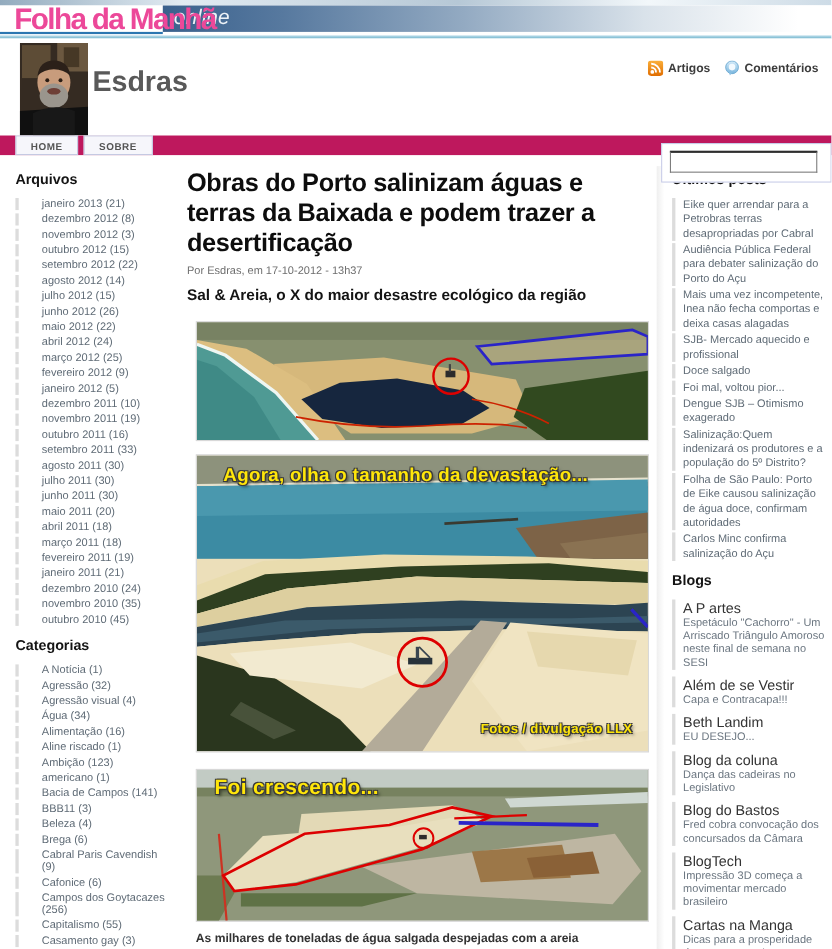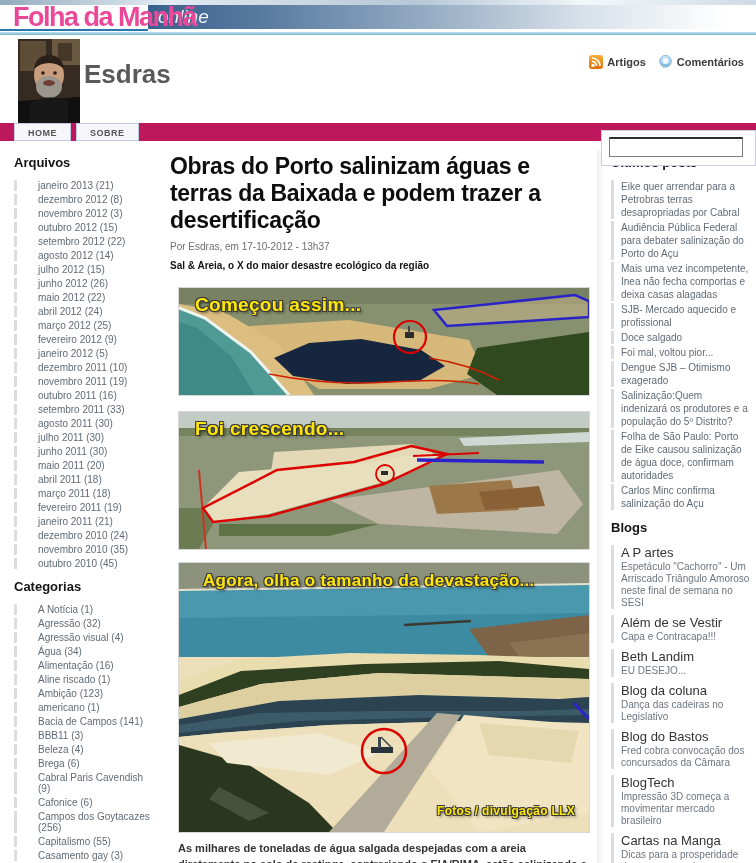--- a/index.html
+++ b/index.html
@@ -50,21 +50,21 @@
     font-size: 10px; line-height: 11px; color: #5f6b76; cursor: pointer; }
   .ritem { border-left: 3px solid #dcdcdc; padding-left: 7px; margin-bottom: 2px;
     font-size: 10px; line-height: 13px; color: #5f6b76; cursor: pointer; }
   .blog-entry { border-left: 3px solid #dcdcdc; padding-left: 7px; margin-bottom: 6px; }
   .blog-name { font-size: 13px; line-height: 15px; color: #333; margin-bottom: 1px; cursor: pointer; }
   .blog-desc { font-size: 10px; line-height: 12px; color: #6b7680; cursor: pointer; }
   
   .post-title { font-size: 23px; line-height: 27px; font-weight: bold; color: #0d0d0d;
     letter-spacing: -.3px; margin-top: 2px; cursor: pointer; }
   .post-meta { font-size: 10px; color: #6e6e6e; margin: 7px 0 0; }
-  .post-sub { font-size: 10px; font-weight: bold; color: #141414; margin: 8px 0 16px; }
+  .post-sub { font-size: 14px; font-weight: bold; color: #141414; margin: 8px 0 16px; }
   .photo { position: relative; width: 412px; margin-left: 8px; border: 1px solid #d8d8d8;
     background: #eee; cursor: pointer; }
   .photo svg { display: block; }
   .photo1 { margin-top: 9px; }
   .photo2 { margin-top: 15px; }
   .photo3 { margin-top: 12px; }
   .caption { position: absolute; left: 16px; top: 6px;
     color: #ffe60a; font-weight: bold; font-size: 19px; letter-spacing: .3px;
     text-shadow: -1px -1px 0 #3a3a3a, 1px -1px 0 #3a3a3a, -1px 1px 0 #3a3a3a,
                  1px 1px 0 #3a3a3a, 2px 2px 3px rgba(0,0,0,.55); }
@@ -221,44 +221,20 @@
         <polygon points="95,70 130,55 182,51 242,62 266,78 240,93 168,96 114,88" fill="#16263e"></polygon>
         <polygon points="298,60 410,44 410,107 318,107 288,86" fill="#31491f"></polygon>
         <polygon points="255,22 396,7 410,13 410,29 268,38" fill="#c4b488" opacity="0.55"></polygon>
         <polygon points="255,22 396,7 410,13 410,29 268,38" fill="none" stroke="#2a24c8" stroke-width="2.5"></polygon>
         <path d="M90,86 Q150,98 210,94 T300,96" stroke="#cc2200" stroke-width="1.5" fill="none"></path>
         <path d="M250,70 Q290,76 320,92" stroke="#cc2200" stroke-width="1.5" fill="none"></path>
         <circle cx="231" cy="49" r="16" fill="none" stroke="#dd0000" stroke-width="2.2"></circle>
         <rect x="226" y="44" width="9" height="6" fill="#2c2c2c"></rect>
         <rect x="229" y="38" width="2" height="7" fill="#444"></rect>
       </svg>
-      <div class="caption">Começou assim...</div>
-    </div>
-
-    <div class="photo photo2">
-      <svg width="410" height="137" viewBox="0 0 410 137" preserveAspectRatio="none">
-        <rect width="410" height="137" fill="#8f977b"></rect>
-        <rect width="410" height="18" fill="#c2cbc4"></rect>
-        <rect y="16" width="410" height="8" fill="#77825f"></rect>
-        <polygon points="280,26 410,20 410,30 285,34" fill="#cfd8d2"></polygon>
-        <polygon points="60,60 180,50 252,40 262,47 205,70 90,102 32,110 24,96" fill="#e8dfbe"></polygon>
-        <polygon points="95,40 232,32 252,40 180,52 92,60" fill="#e3d9b6"></polygon>
-        <polygon points="150,88 380,58 404,92 378,122 200,112" fill="#beb6a2"></polygon>
-        <polygon points="250,74 332,68 340,98 258,102" fill="#9c7748"></polygon>
-        <polygon points="300,80 360,74 366,94 306,98" fill="#8a6137"></polygon>
-        <polygon points="40,112 200,112 150,124 40,124" fill="#5f7246"></polygon>
-        <polygon points="0,96 24,96 34,112 20,137 0,137" fill="#6d7b52"></polygon>
-        <path d="M20,58 L27,137" stroke="#cc3322" stroke-width="2" fill="none"></path>
-        <polygon points="232,34 268,42 205,72 90,104 34,110 24,96 98,58 175,50" fill="none" stroke="#dd0000" stroke-width="2.4"></polygon>
-        <path d="M234,44 L300,41" stroke="#dd0000" stroke-width="2" fill="none"></path>
-        <path d="M238,48 L365,50" stroke="#2a24c8" stroke-width="3.5" fill="none"></path>
-        <circle cx="206" cy="62" r="9" fill="none" stroke="#dd0000" stroke-width="1.8"></circle>
-        <rect x="202" y="59" width="7" height="4" fill="#2c2c2c"></rect>
-      </svg>
-      <div class="caption">Foi crescendo...</div>
     </div>
 
     <div class="photo photo3">
       <svg width="410" height="269" viewBox="0 0 410 269" preserveAspectRatio="none">
         <rect width="410" height="269" fill="#ecdfba"></rect>
         <rect width="410" height="30" fill="#8d927c"></rect>
         <path d="M0,26 L410,20 L410,24 L0,30 Z" fill="#e6e1cd"></path>
         <rect y="28" width="410" height="66" fill="#3c8ba3"></rect>
         <polygon points="0,28 410,22 410,50 0,55" fill="#4a98ae"></polygon>
         <polygon points="290,66 410,52 410,94 310,94" fill="#7d6347"></polygon>
@@ -279,20 +255,43 @@
         <path d="M395,140 L410,156" stroke="#2a24c8" stroke-width="3" fill="none"></path>
         <circle cx="205" cy="188" r="22" fill="none" stroke="#dd0000" stroke-width="2.5"></circle>
         <rect x="192" y="184" width="22" height="6" fill="#27323a"></rect>
         <rect x="199" y="174" width="3" height="11" fill="#3a4650"></rect>
         <path d="M202,174 L212,184" stroke="#3a4650" stroke-width="1.5" fill="none"></path>
       </svg>
       <div class="caption caption3">Agora, olha o tamanho da devastação...</div>
       <div class="caption caption3 credit">Fotos / divulgação LLX</div>
     </div>
 
+    <div class="photo photo2">
+      <svg width="410" height="137" viewBox="0 0 410 137" preserveAspectRatio="none">
+        <rect width="410" height="137" fill="#8f977b"></rect>
+        <rect width="410" height="18" fill="#c2cbc4"></rect>
+        <rect y="16" width="410" height="8" fill="#77825f"></rect>
+        <polygon points="280,26 410,20 410,30 285,34" fill="#cfd8d2"></polygon>
+        <polygon points="60,60 180,50 252,40 262,47 205,70 90,102 32,110 24,96" fill="#e8dfbe"></polygon>
+        <polygon points="95,40 232,32 252,40 180,52 92,60" fill="#e3d9b6"></polygon>
+        <polygon points="150,88 380,58 404,92 378,122 200,112" fill="#beb6a2"></polygon>
+        <polygon points="250,74 332,68 340,98 258,102" fill="#9c7748"></polygon>
+        <polygon points="300,80 360,74 366,94 306,98" fill="#8a6137"></polygon>
+        <polygon points="40,112 200,112 150,124 40,124" fill="#5f7246"></polygon>
+        <polygon points="0,96 24,96 34,112 20,137 0,137" fill="#6d7b52"></polygon>
+        <path d="M20,58 L27,137" stroke="#cc3322" stroke-width="2" fill="none"></path>
+        <polygon points="232,34 268,42 205,72 90,104 34,110 24,96 98,58 175,50" fill="none" stroke="#dd0000" stroke-width="2.4"></polygon>
+        <path d="M234,44 L300,41" stroke="#dd0000" stroke-width="2" fill="none"></path>
+        <path d="M238,48 L365,50" stroke="#2a24c8" stroke-width="3.5" fill="none"></path>
+        <circle cx="206" cy="62" r="9" fill="none" stroke="#dd0000" stroke-width="1.8"></circle>
+        <rect x="202" y="59" width="7" height="4" fill="#2c2c2c"></rect>
+      </svg>
+      <div class="caption">Foi crescendo...</div>
+    </div>
+
     <div class="post-body">As milhares de toneladas de água salgada despejadas com a areia diretamente no solo da restinga, contrariando o EIA/RIMA, estão salinizando a água e as terras férteis da região</div>
   </div>
 
   <div class="col-right">
     <div class="side-h">Últimos posts</div>
     <div>
         <div class="ritem">Eike quer arrendar para a Petrobras terras desapropriadas por Cabral</div>
         <div class="ritem">Audiência Pública Federal para debater salinização do Porto do Açu</div>
         <div class="ritem">Mais uma vez incompetente, Inea não fecha comportas e deixa casas alagadas</div>
         <div class="ritem">SJB- Mercado aquecido e profissional</div>

